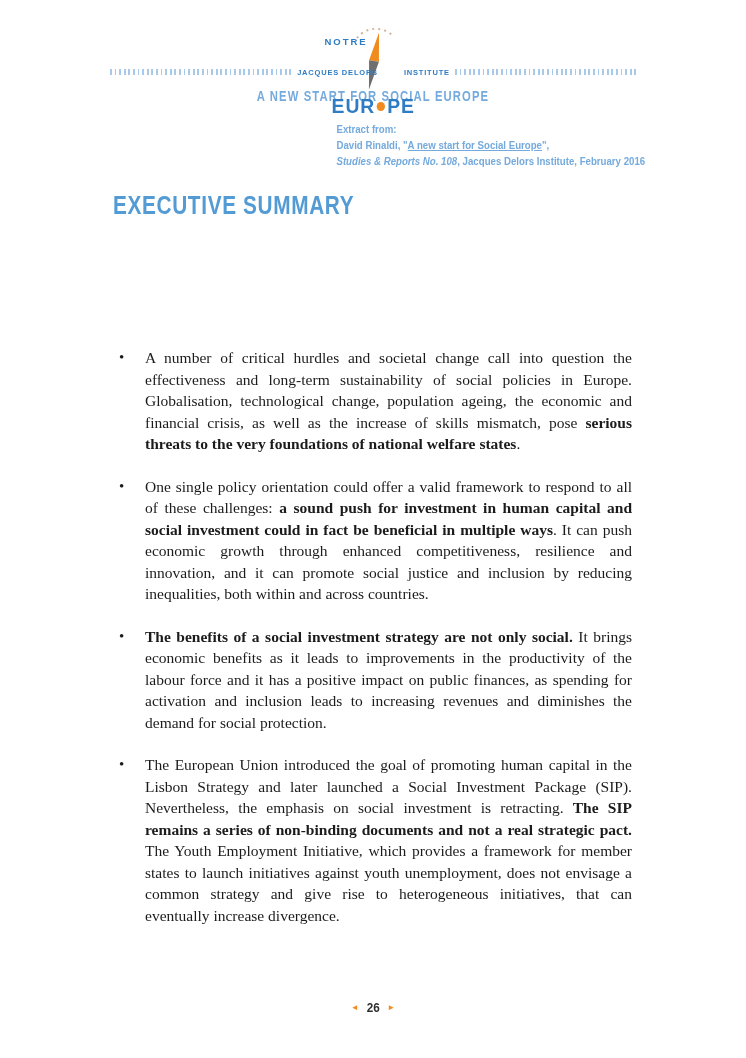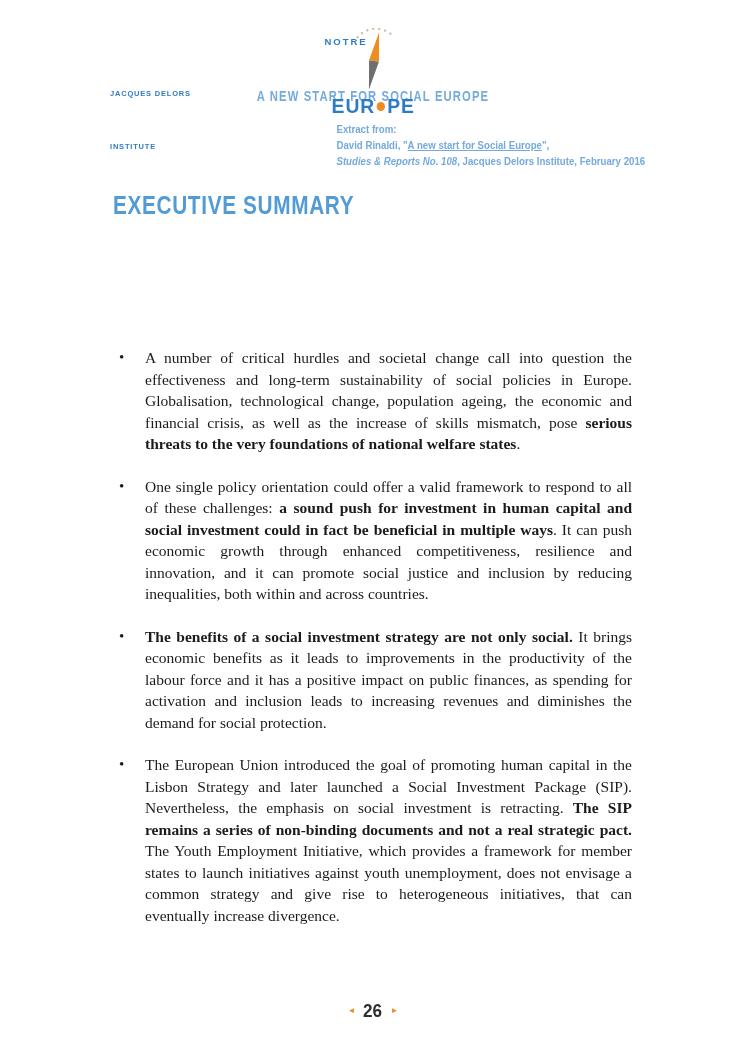--- a/index.html
+++ b/index.html
@@ -23,21 +23,21 @@
     display:inline-block; width:9px; height:9px; border-radius:50%;
     background:var(--orange); margin:0 2px; transform:translateY(-2px);
   }
   .needle{position:absolute; top:22px; left:349px; z-index:1;}
   .needle-arc{stroke:var(--arc-tan); fill:none; stroke-width:2; stroke-dasharray:2 4;}
   .needle-top{fill:var(--orange);}
   .needle-bottom{fill:var(--needle-gray);}
   
   .rule-row{
     position:absolute; top:67px; left:110px; right:109px; height:10px;
-    display:flex; gap:22px; z-index:2;flex-direction:column;
+    display:flex; align-items:center; gap:5px; z-index:2;
   }
   .dots{
     flex:1; height:6px;
     background:repeating-linear-gradient(90deg, var(--pale-blue) 0 1.8px, transparent 1.8px 4.6px);
   }
   .rule-caption{
     font-size:7.5px; font-weight:bold; letter-spacing:.8px;
     color:var(--brand-blue); white-space:nowrap;
   }
   .rule-gap{width:16px;}
@@ -74,21 +74,21 @@
     position:absolute; left:1px; top:0; font-size:15px; color:var(--text);
   }
   .b{font-weight:bold;}
   
   .footer{
     position:absolute; top:1000px; left:0; right:0;
     display:flex; justify-content:center; align-items:center; gap:7px;
   }
   .footer .arrow{font-size:8px; color:var(--orange); line-height:1;}
   .footer .pagenum{
-    font-size:19px; font-weight:bold; color:var(--page-num);
+    font-size:13px; font-weight:bold; color:var(--page-num);
     display:inline-block; transform:scaleX(.9);
   }
 </style>
 </head>
 <body>
 
 <div class="page">
 
   <div class="logo-notre">NOTRE</div>
   <svg class="needle" width="50" height="68" viewBox="0 0 50 68">

